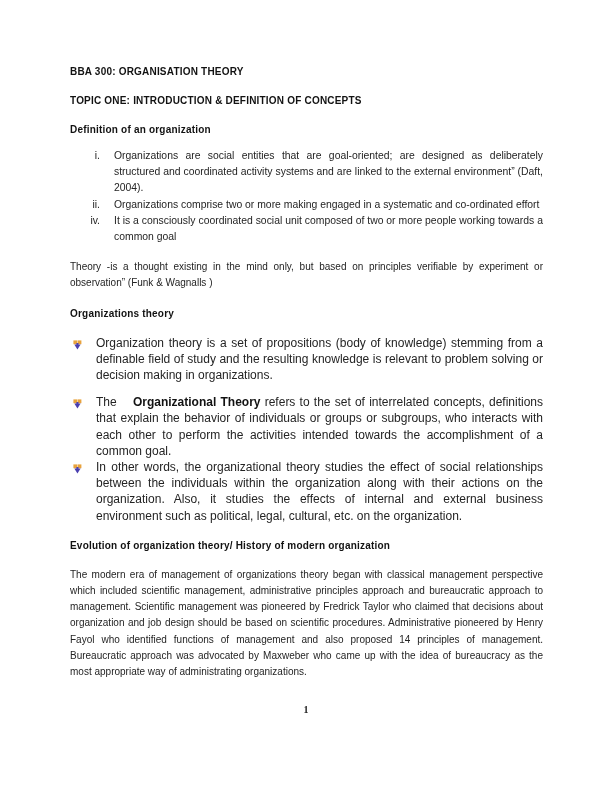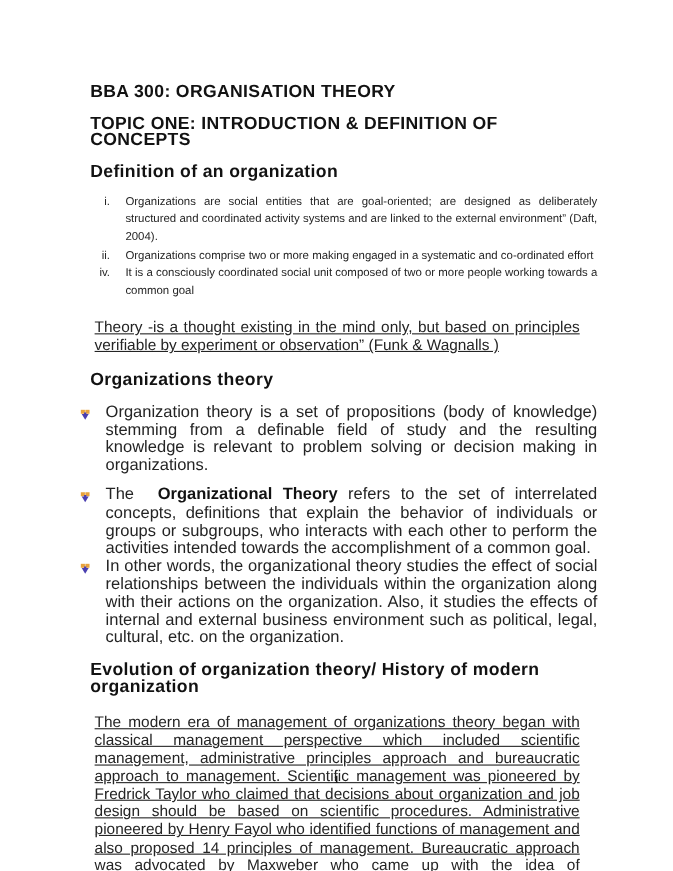--- a/index.html
+++ b/index.html
@@ -17,42 +17,41 @@
     color: #1a1a1a;
   }
   .content {
     position: absolute;
     left: 70px;
     top: 64px;
     width: 473px;
   }
   h1.doc-heading,
   h2.section-heading {
-    font-size: 16px;
+    font-size: 10px;
     font-weight: bold;
-    margin: 12px;
+    margin: 0;
     padding: 0;
     line-height: 15px;
     letter-spacing: 0.02em;
     color: #121212;
   }
   .block {
     margin-bottom: 14px;
   }
   .block-tight {
     margin-bottom: 11px;
   }
   p.body-text {
-    font-size: 14px;
-    line-height: 16.2px;
-    margin: 16px;
+    font-size: 10px;
+    line-height: 16.2px;
+    margin: 0;
     padding: 0;
     text-align: justify;
     color: #242424;
-    text-decoration: underline;
   }
   
   ol.roman-list {
     list-style: none;
     margin: 0;
     padding: 0;
   }
   ol.roman-list > li {
     position: relative;
     padding-left: 44px;
@@ -76,21 +75,21 @@
   }
   
   ul.arrow-list {
     list-style: none;
     margin: 0;
     padding: 0;
   }
   ul.arrow-list > li {
     position: relative;
     padding-left: 26px;
-    font-size: 15px;
+    font-size: 12px;
     line-height: 16.2px;
     text-align: justify;
     color: #242424;
   }
   .arrow-bullet {
     position: absolute;
     left: 3px;
     top: 3px;
     width: 9px;
     height: 10px;

